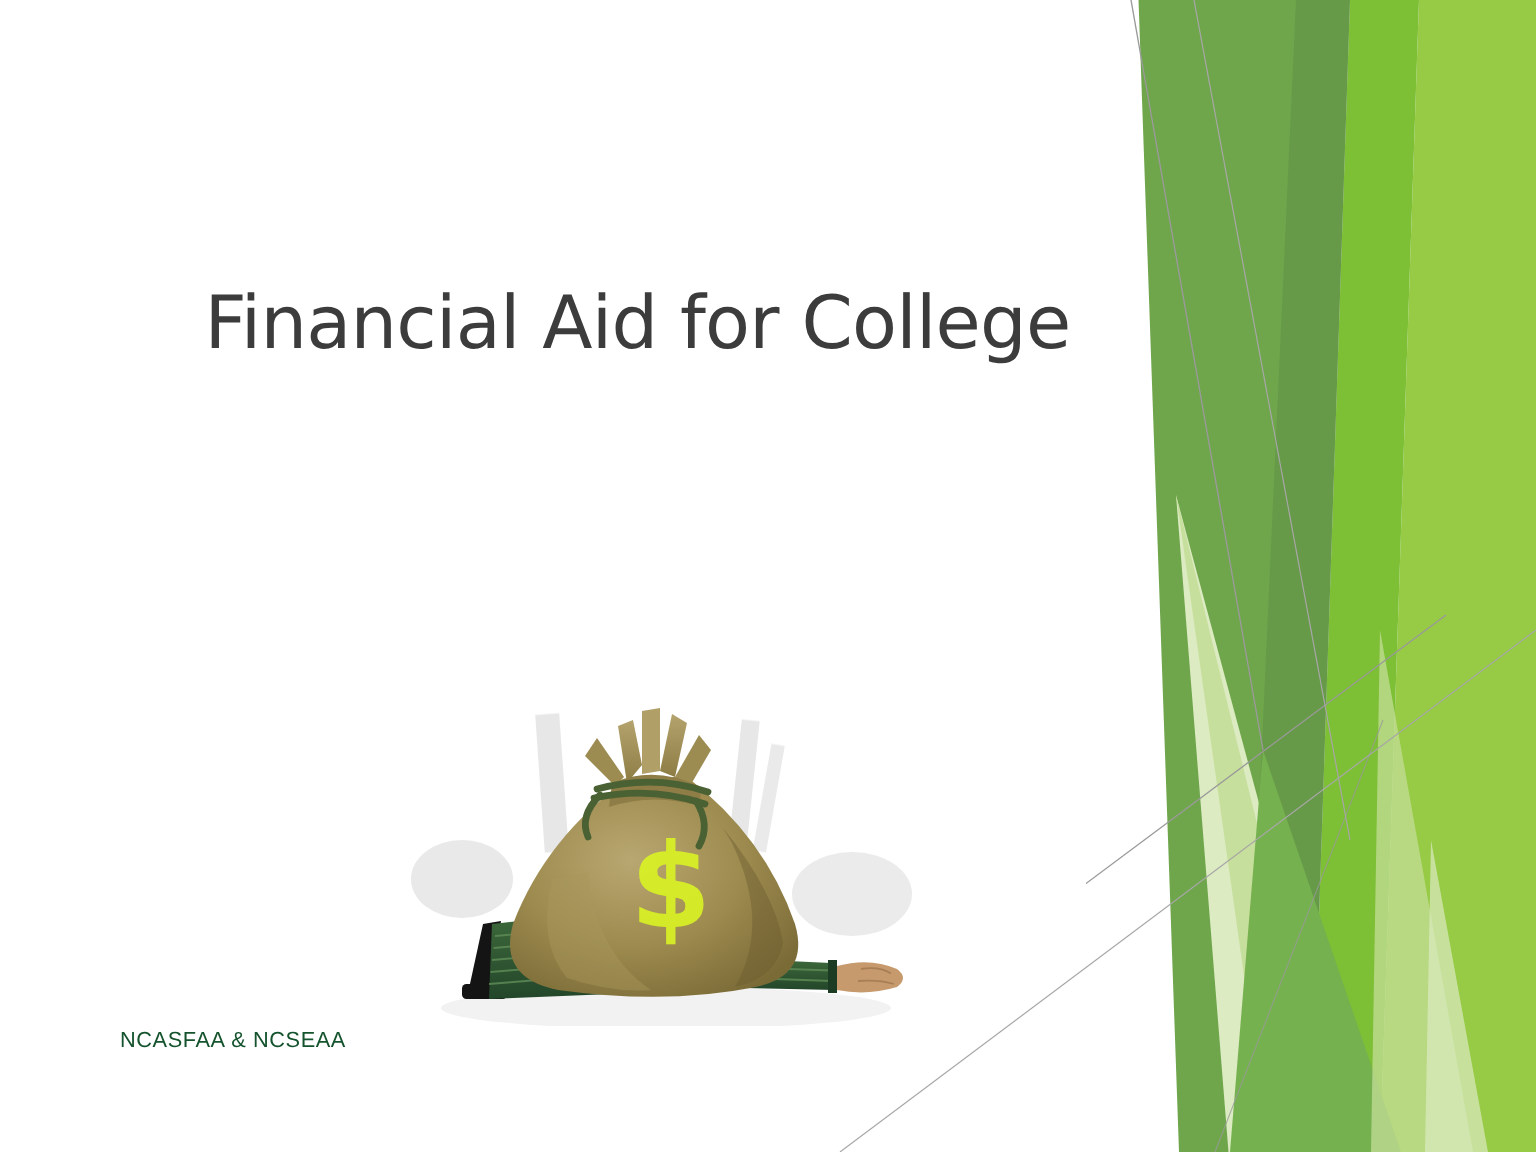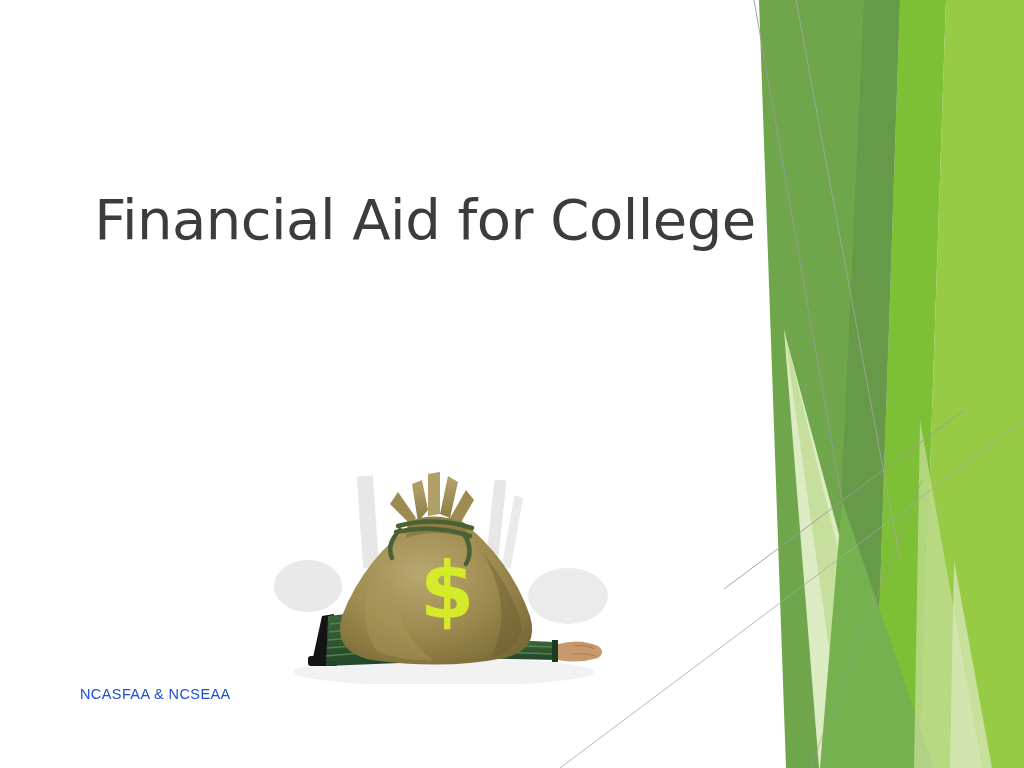--- a/index.html
+++ b/index.html
@@ -32,21 +32,21 @@
   
   .title-block {
     position: absolute;
     left: 0;
     top: 186px;
     width: 850px;
     text-align: center;
   }
   .title-line {
     font-family: "DejaVu Sans", sans-serif;
-    font-size: 56px;
+    font-size: 49px;
     font-weight: 400;
     color: #3c3c3c;
     line-height: 1.22;
     letter-spacing: -0.5px;
     white-space: nowrap;
   }
 
   
   .artwork {
     position: absolute;
@@ -58,21 +58,21 @@
   .artwork svg { display: block; width: 100%; height: 100%; }
 
   
   .footer-credit {
     position: absolute;
     left: 80px;
     top: 686px;
     font-family: "Liberation Sans", sans-serif;
     font-size: 14.5px;
     font-weight: 400;
-    color: #1d4ed8;
+    color: #14532d;
     letter-spacing: 0.4px;
     white-space: nowrap;
   }
 </style>
 </head>
 <body>
 
 <div class="slide">
 
   <div class="decor">

